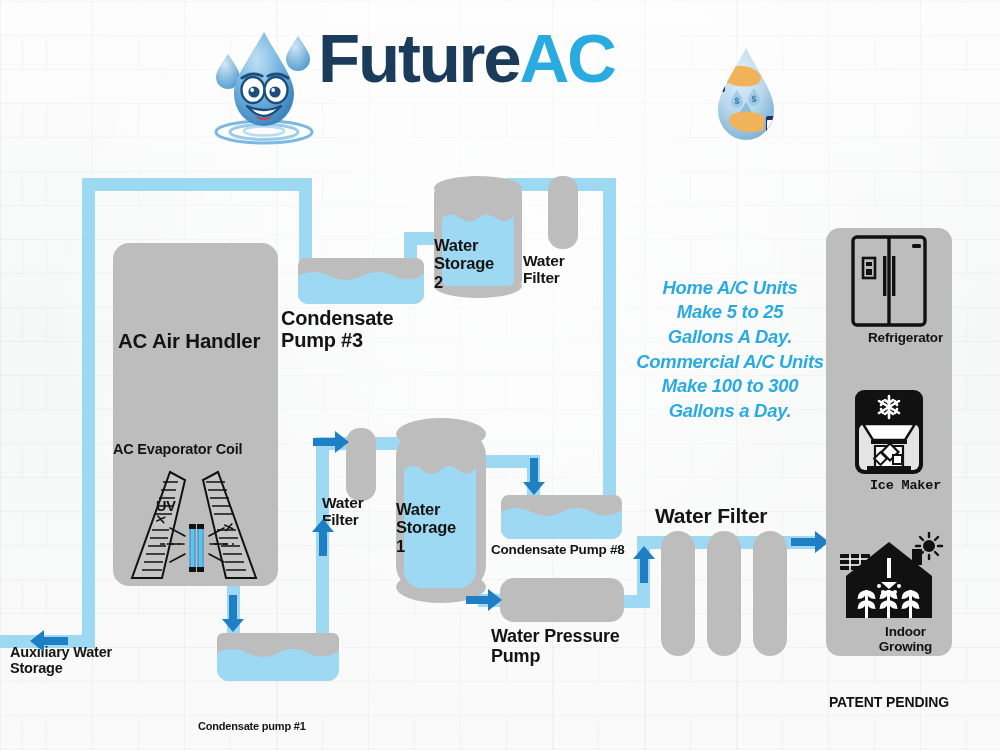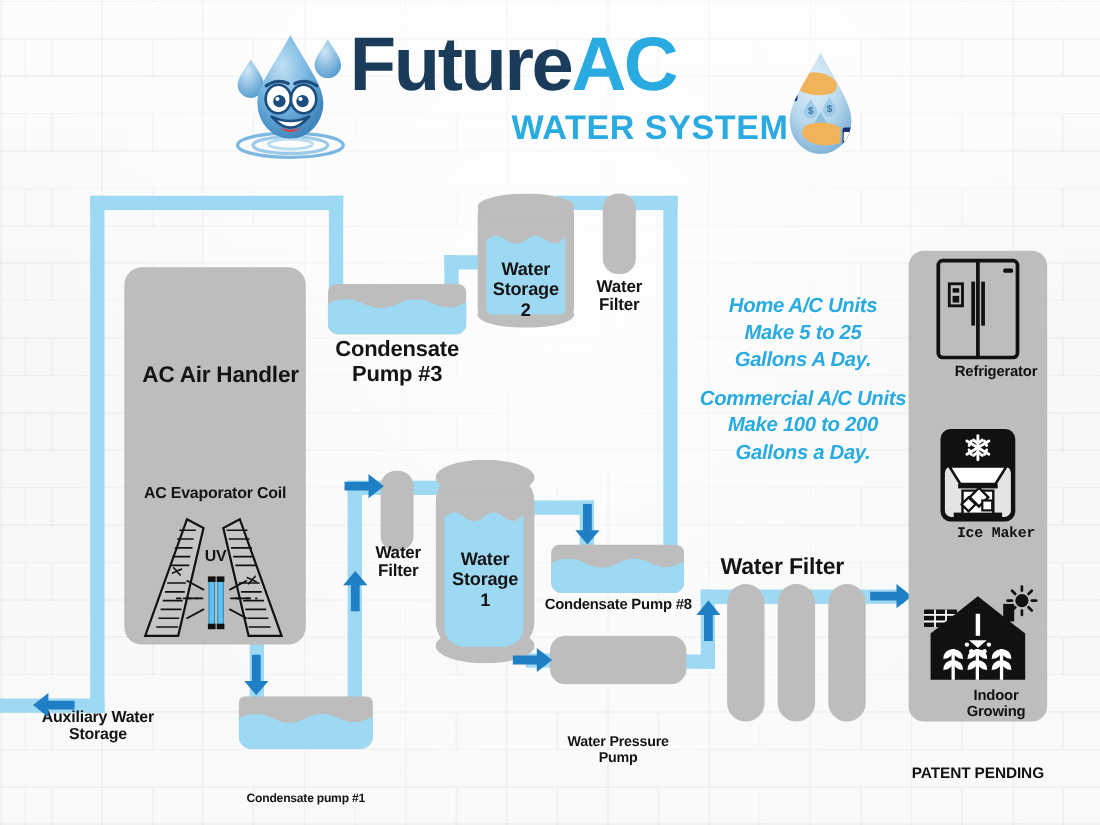--- a/index.html
+++ b/index.html
@@ -54,21 +54,21 @@
   }
 
   
   .pipe{position:absolute;background:#9ed9f3;}
   .gray{position:absolute;background:#bdbdbd;}
   .vessel{position:absolute;}
   .lbl{
     position:absolute;
     color:#141414;
     font-weight:bold;
-    text-align:center;
+    text-align:left;
     line-height:1.12;
     letter-spacing:-.2px;
     white-space:pre-line;
   }
   .arrow{position:absolute;}
 
   
   #header{position:absolute;left:0;top:0;width:1000px;height:160px;}
   .logo-title{
     position:absolute;left:318px;top:24px;
@@ -153,21 +153,20 @@
         <path d="M62 56 q10 -5 20 2" fill="none" stroke="#1b4e7d" stroke-width="3" stroke-linecap="round"></path>
 
         <path d="M41 86 q17 20 34 0 q-17 8 -34 0 z" fill="#fff" stroke="#1b4e7d" stroke-width="2.4" stroke-linejoin="round"></path>
         <path d="M48 96 q10 8 20 0 q-10 4 -20 0 z" fill="#d93b44"></path>
       </svg>
     </div>
 
     <div class="logo-title">
       <span class="dark">Future</span><span class="lite">AC</span>
     </div>
-    <div class="logo-sub">WATER SYSTEM</div>
 
     <div style="position:absolute;left:700px;top:44px;width:92px;height:102px;">
       <svg viewBox="0 0 92 102" width="92" height="102">
         <defs>
           <radialGradient id="mg" cx="40%" cy="28%" r="75%">
             <stop offset="0%" stop-color="#e2f0fa"></stop>
             <stop offset="60%" stop-color="#b6d7ec"></stop>
             <stop offset="100%" stop-color="#7fb2d6"></stop>
           </radialGradient>
           <clipPath id="mclip">
@@ -304,25 +303,25 @@
     </svg>
   </div>
   <div class="lbl" style="left:434px;top:236px;width:88px;font-size:16.5px;">Water
 Storage
 2</div>
 
   <div class="gray" style="left:548px;top:176px;width:30px;height:73px;border-radius:14px;"></div>
   <div class="lbl" style="left:523px;top:252px;width:80px;font-size:15.5px;">Water
 Filter</div>
 
-  <div class="callout" style="left:620px;top:266px;width:220px;">Home A/C Units
+  <div class="callout" style="left:620px;top:276px;width:220px;">Home A/C Units
 Make 5 to 25
 Gallons A Day.</div>
   <div class="callout" style="left:610px;top:350px;width:240px;">Commercial A/C Units
-Make 100 to 200
+Make 100 to 300
 Gallons a Day.</div>
 
   <div class="gray" style="left:346px;top:428px;width:30px;height:73px;border-radius:14px;"></div>
   <div class="lbl" style="left:322px;top:494px;width:80px;font-size:15.5px;">Water
 Filter</div>
 
   <div class="vessel" style="left:396px;top:418px;width:90px;height:185px;">
     <svg viewBox="0 0 90 185" width="90" height="185">
       <rect x="0" y="12" width="90" height="161" rx="26" fill="#bdbdbd"></rect>
       <ellipse cx="45" cy="16" rx="45" ry="16" fill="#bdbdbd"></ellipse>
@@ -336,21 +335,21 @@
 
   <div class="vessel" style="left:501px;top:495px;width:121px;height:44px;">
     <svg viewBox="0 0 121 44" width="121" height="44">
       <path d="M8 0 H113 a8 8 0 0 1 8 8 V34 a10 10 0 0 1 -10 10 H10 A10 10 0 0 1 0 34 V8 A8 8 0 0 1 8 0 z" fill="#bdbdbd"></path>
       <path d="M0 17 q15 -8 31 0 q15 8 30 0 q15 -8 30 0 q15 8 30 -2 V34 a10 10 0 0 1 -10 10 H10 A10 10 0 0 1 0 34 z" fill="#9ed9f3"></path>
     </svg>
   </div>
   <div class="lbl" style="left:491px;top:542px;width:142px;font-size:13.5px;">Condensate Pump #8</div>
 
   <div class="gray" style="left:500px;top:578px;width:124px;height:44px;border-radius:14px;"></div>
-  <div class="lbl" style="left:491px;top:626px;width:142px;font-size:13px;margin-top:41px;">Water Pressure
+  <div class="lbl" style="left:491px;top:626px;width:142px;font-size:18px;">Water Pressure
 Pump</div>
 
   <div class="vessel" style="left:217px;top:633px;width:122px;height:48px;">
     <svg viewBox="0 0 122 48" width="122" height="48">
       <path d="M6 0 H116 a6 6 0 0 1 6 6 V36 a12 12 0 0 1 -12 12 H12 A12 12 0 0 1 0 36 V6 A6 6 0 0 1 6 0 z" fill="#bdbdbd"></path>
       <path d="M0 20 q15 -8 31 0 q15 8 30 0 q15 -8 30 0 q15 8 31 -2 V36 a12 12 0 0 1 -12 12 H12 A12 12 0 0 1 0 36 z" fill="#9ed9f3"></path>
     </svg>
   </div>
   <div class="lbl" style="left:198px;top:720px;width:160px;font-size:11px;">Condensate pump #1</div>
 

